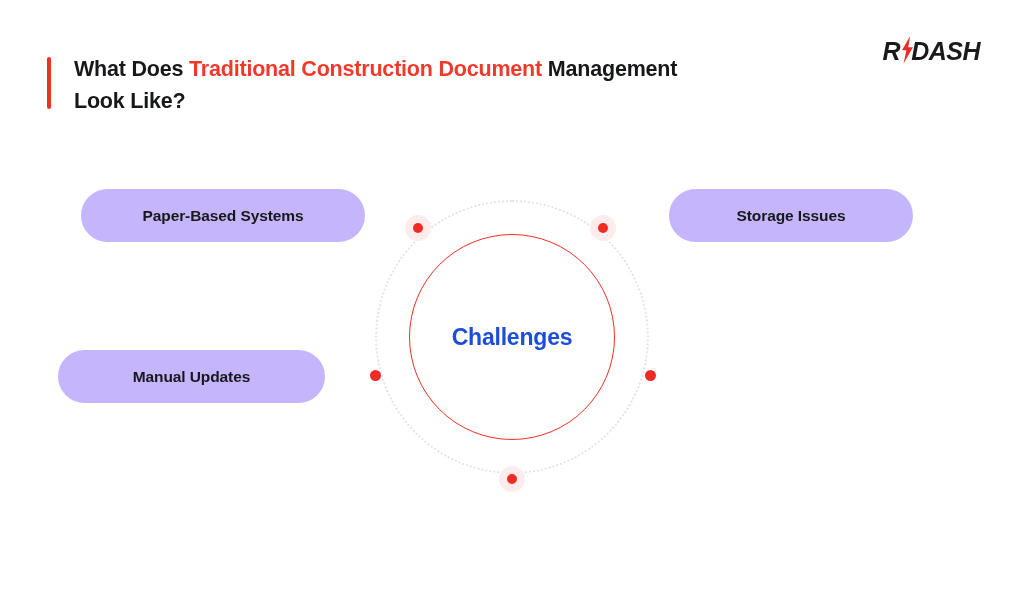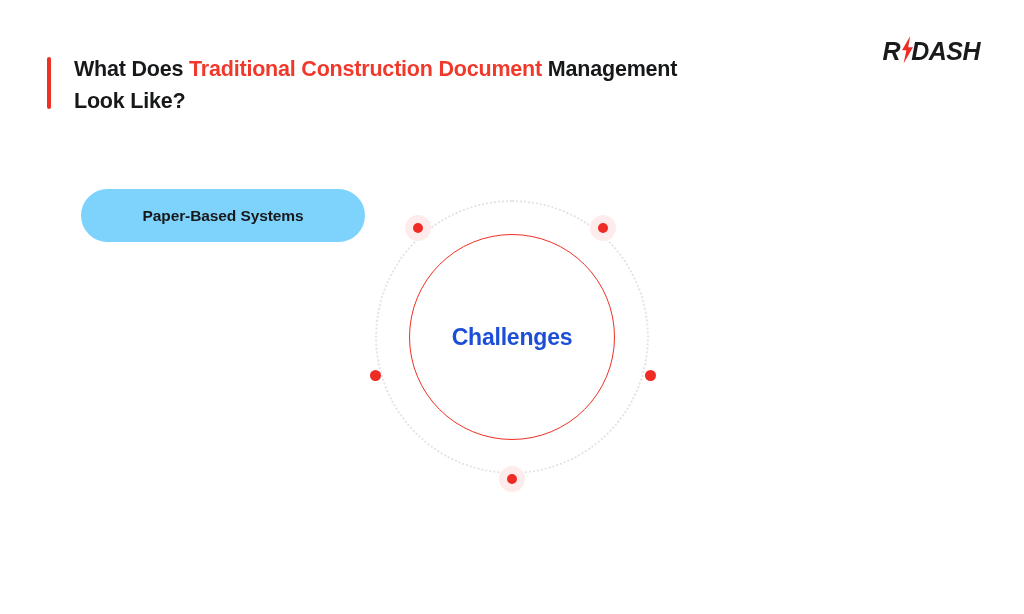--- a/index.html
+++ b/index.html
@@ -81,21 +81,21 @@
     content:""; display:block;
     width:10px; height:10px; border-radius:50%;
     background:#ee2b24;
   }
   .node-dot.plain { background:transparent; }
   .node-dot.plain::after { width:11px; height:11px; }
 
   
   .pill {
     position:absolute;
-    background:#7dd3fc;
+    background:#c4b5fd;
     border-radius:32px;
     display:flex; align-items:center; justify-content:center;
     font-size:15.5px; font-weight:bold; color:#17181a;
     letter-spacing:-0.1px;
     white-space:nowrap;
   }
   #pill-paper       { left:81px;  top:189px; width:284px; height:53px; }
   #pill-storage     { left:669px; top:189px; width:244px; height:53px; }
   #pill-manual      { left:58px;  top:350px; width:267px; height:53px; }
   #pill-limited     { left:697px; top:350px; width:277px; height:53px; }
@@ -125,15 +125,17 @@
     <div class="ring-inner"></div>
     <div id="center-label">Challenges</div>
 
     <div class="node-dot" style="left:418px; top:228px;"></div>
     <div class="node-dot" style="left:603px; top:228px;"></div>
     <div class="node-dot plain" style="left:375px; top:375px;"></div>
     <div class="node-dot plain" style="left:650px; top:375px;"></div>
     <div class="node-dot" style="left:512px; top:479px;"></div>
 
     <div class="pill" id="pill-paper">Paper-Based Systems</div>
+    <div class="pill" id="pill-storage">Storage Issues</div>
+    <div class="pill" id="pill-manual">Manual Updates</div>
 
   </div>
 </div>
 
 </body></html>

